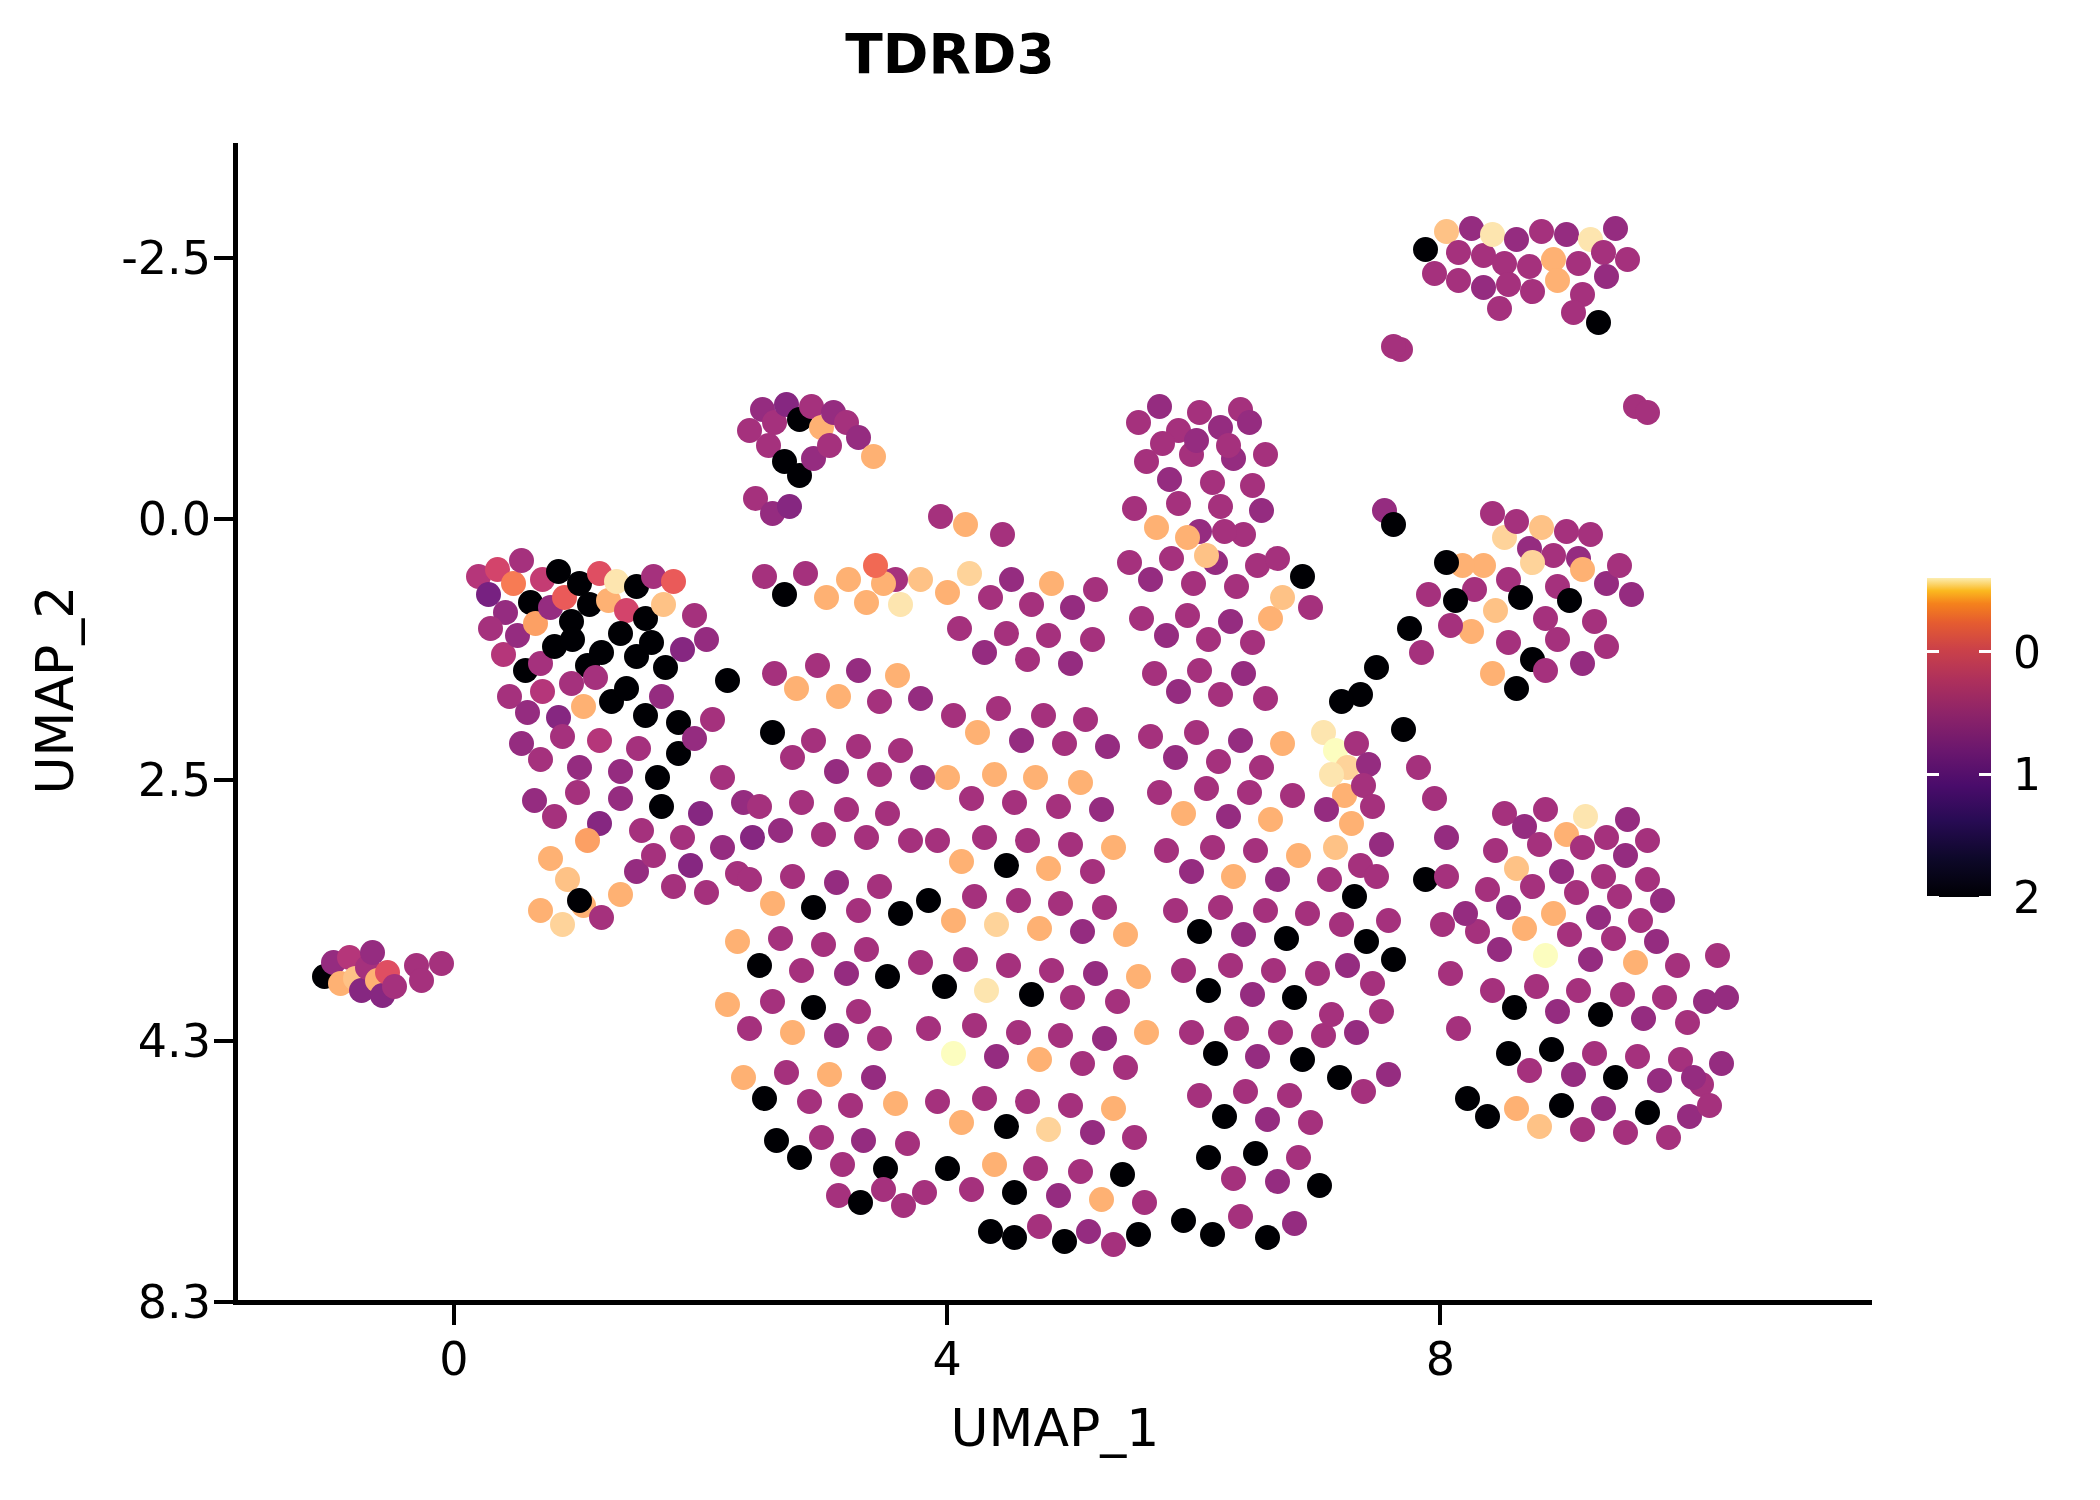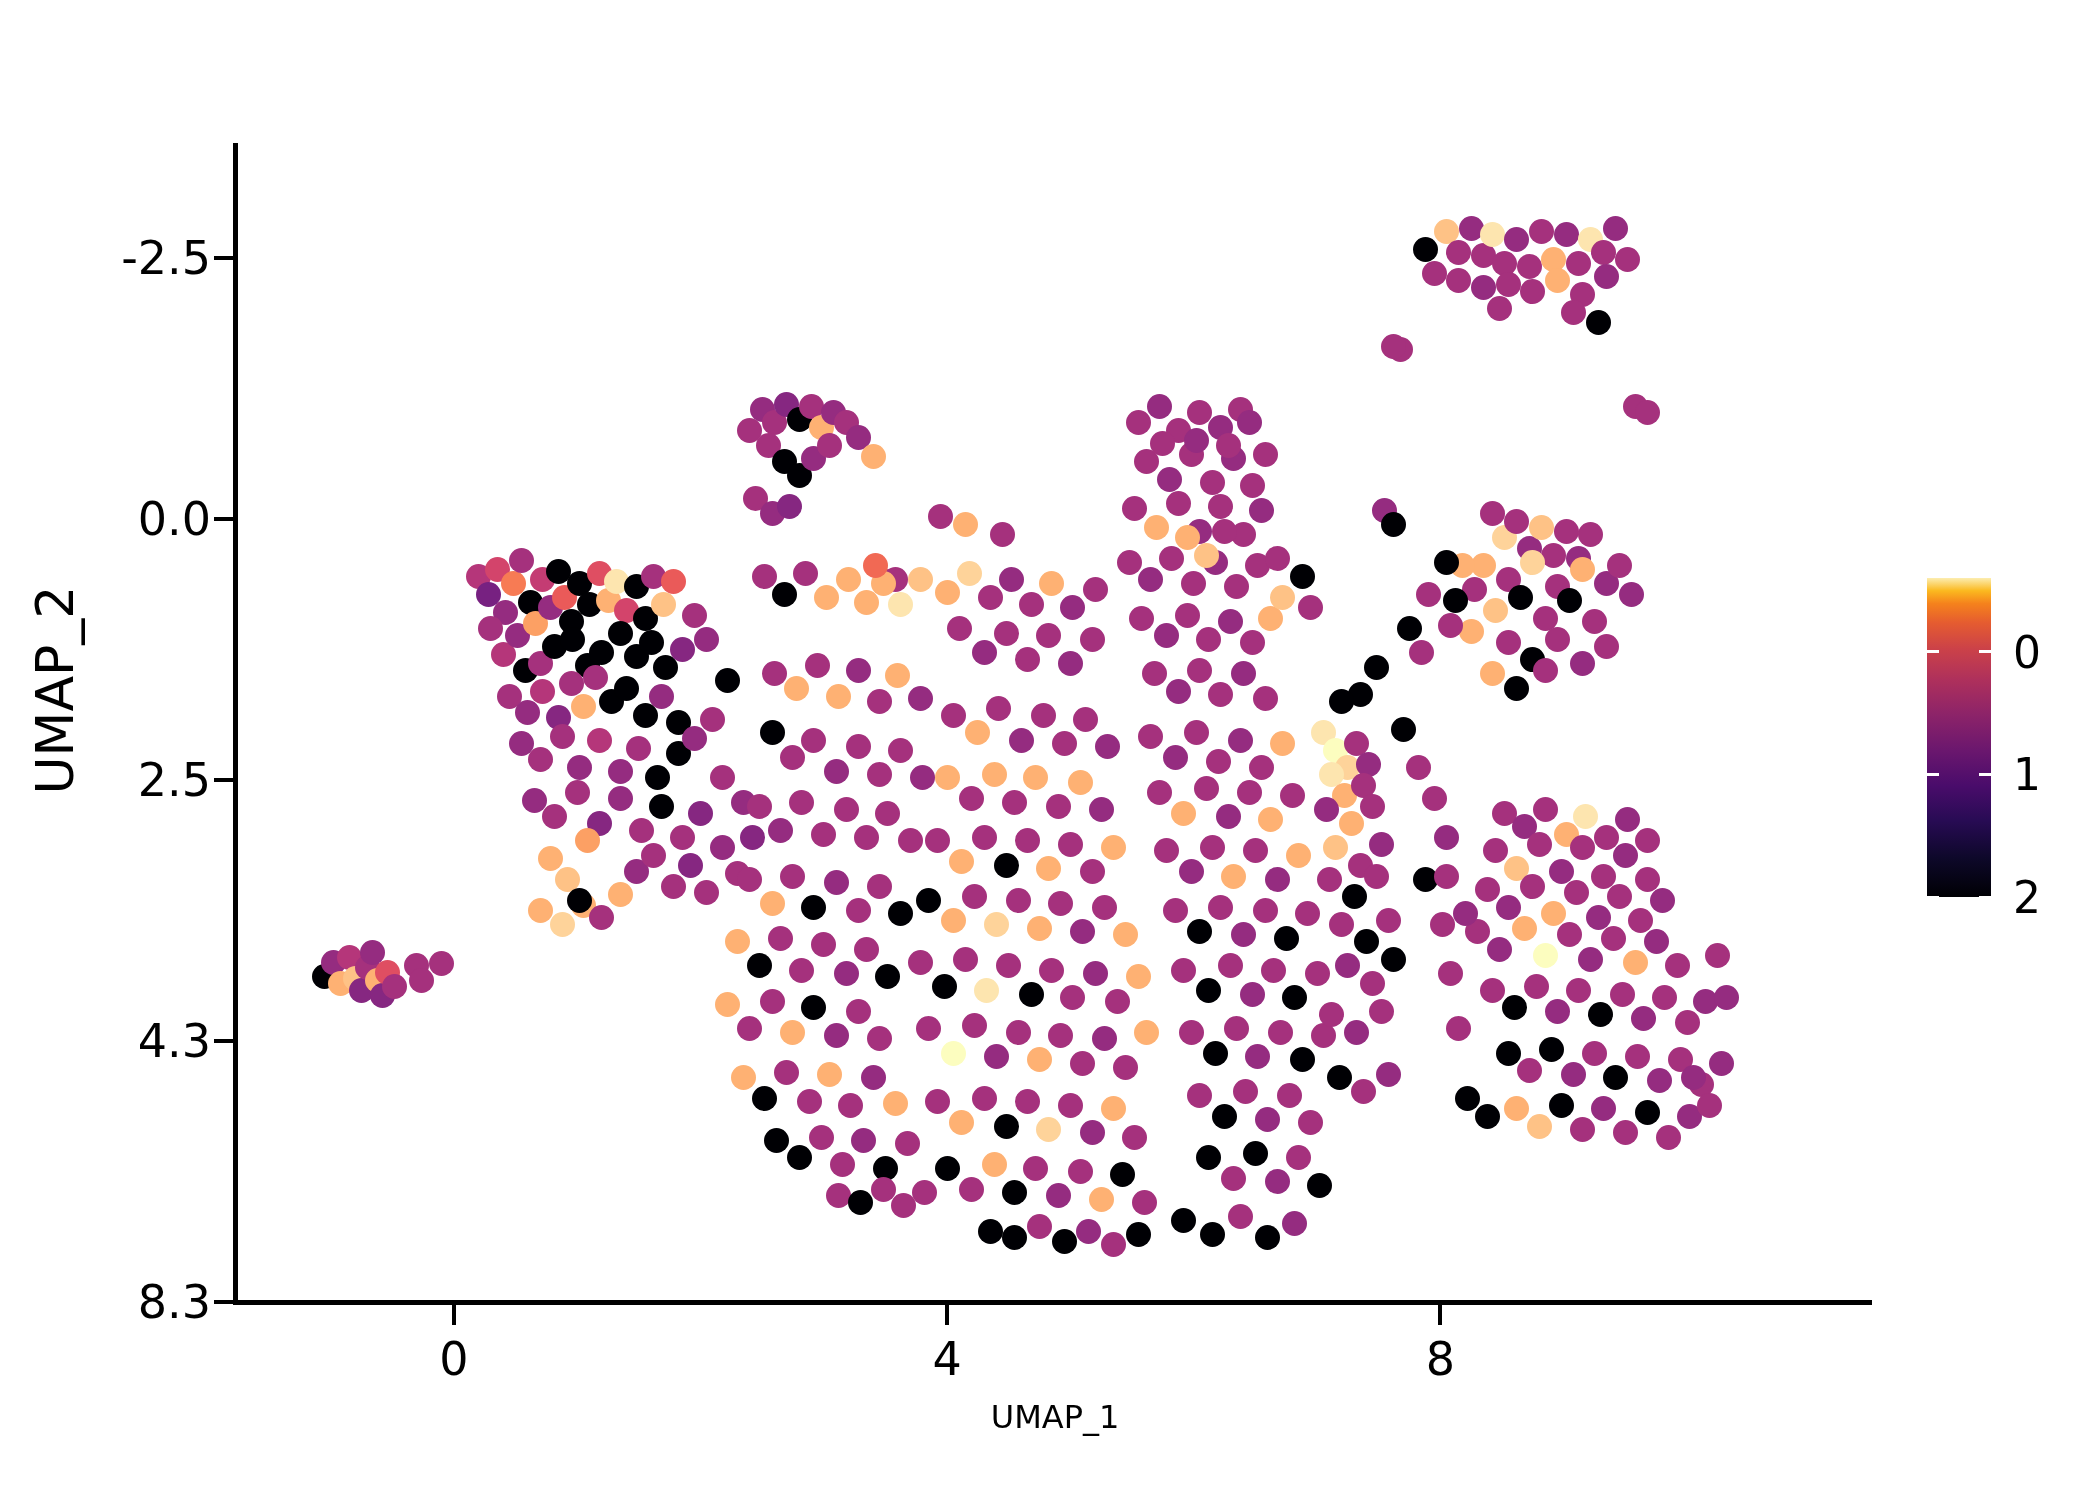--- a/index.html
+++ b/index.html
@@ -93,21 +93,21 @@
     white-space: nowrap;
     transform: translateX(-50%);
   }
 
   .axis-title-x {
     position: absolute;
     left: 238px;
     top: 1398px;
     width: 1634px;
     text-align: center;
-    font-size: 32px;
+    font-size: 52px;
     color: #000000;
   }
   .axis-title-y {
     position: absolute;
     left: -345px;
     top: 660px;
     width: 800px;
     text-align: center;
     font-size: 52px;
     color: #000000;
@@ -173,20 +173,21 @@
     color: #000000;
     white-space: nowrap;
     transform: translateY(-50%);
   }
 </style>
 </head>
 <body>
 
 <div id="root">
 
+  <div class="plot-title">TDRD3</div>
 
   <div class="panel"></div>
 
   <div id="scatter">
       <div class="pt" style="left: 86.3px; top: 833.2px; background: rgb(0, 0, 4);"></div>
       <div class="pt" style="left: 95px; top: 819.7px; background: rgb(149, 44, 128);"></div>
       <div class="pt" style="left: 102.4px; top: 840.5px; background: rgb(254, 177, 115);"></div>
       <div class="pt" style="left: 111px; top: 814.4px; background: rgb(181, 54, 122);"></div>
       <div class="pt" style="left: 117.2px; top: 835.3px; background: rgb(254, 194, 134);"></div>
       <div class="pt" style="left: 123.3px; top: 847.8px; background: rgb(134, 39, 129);"></div>

